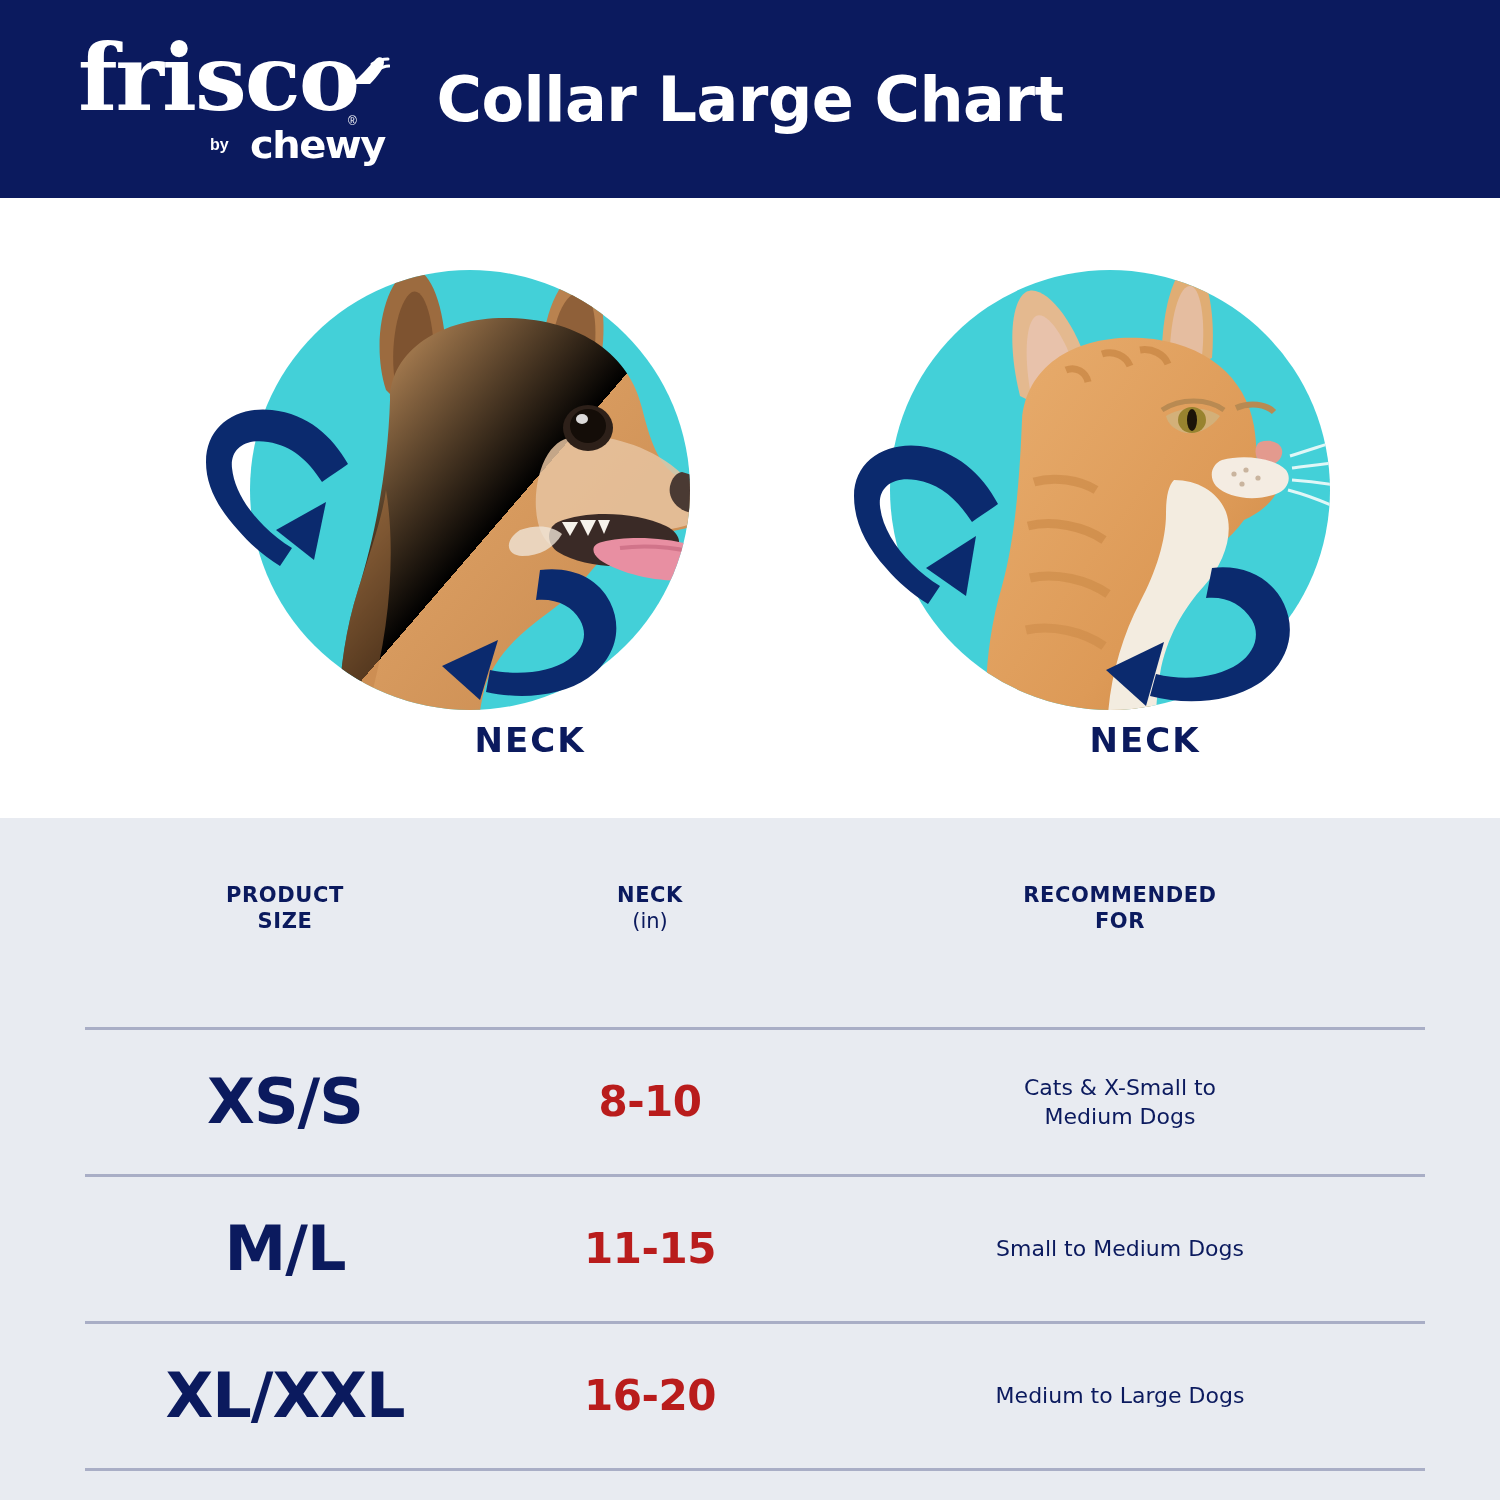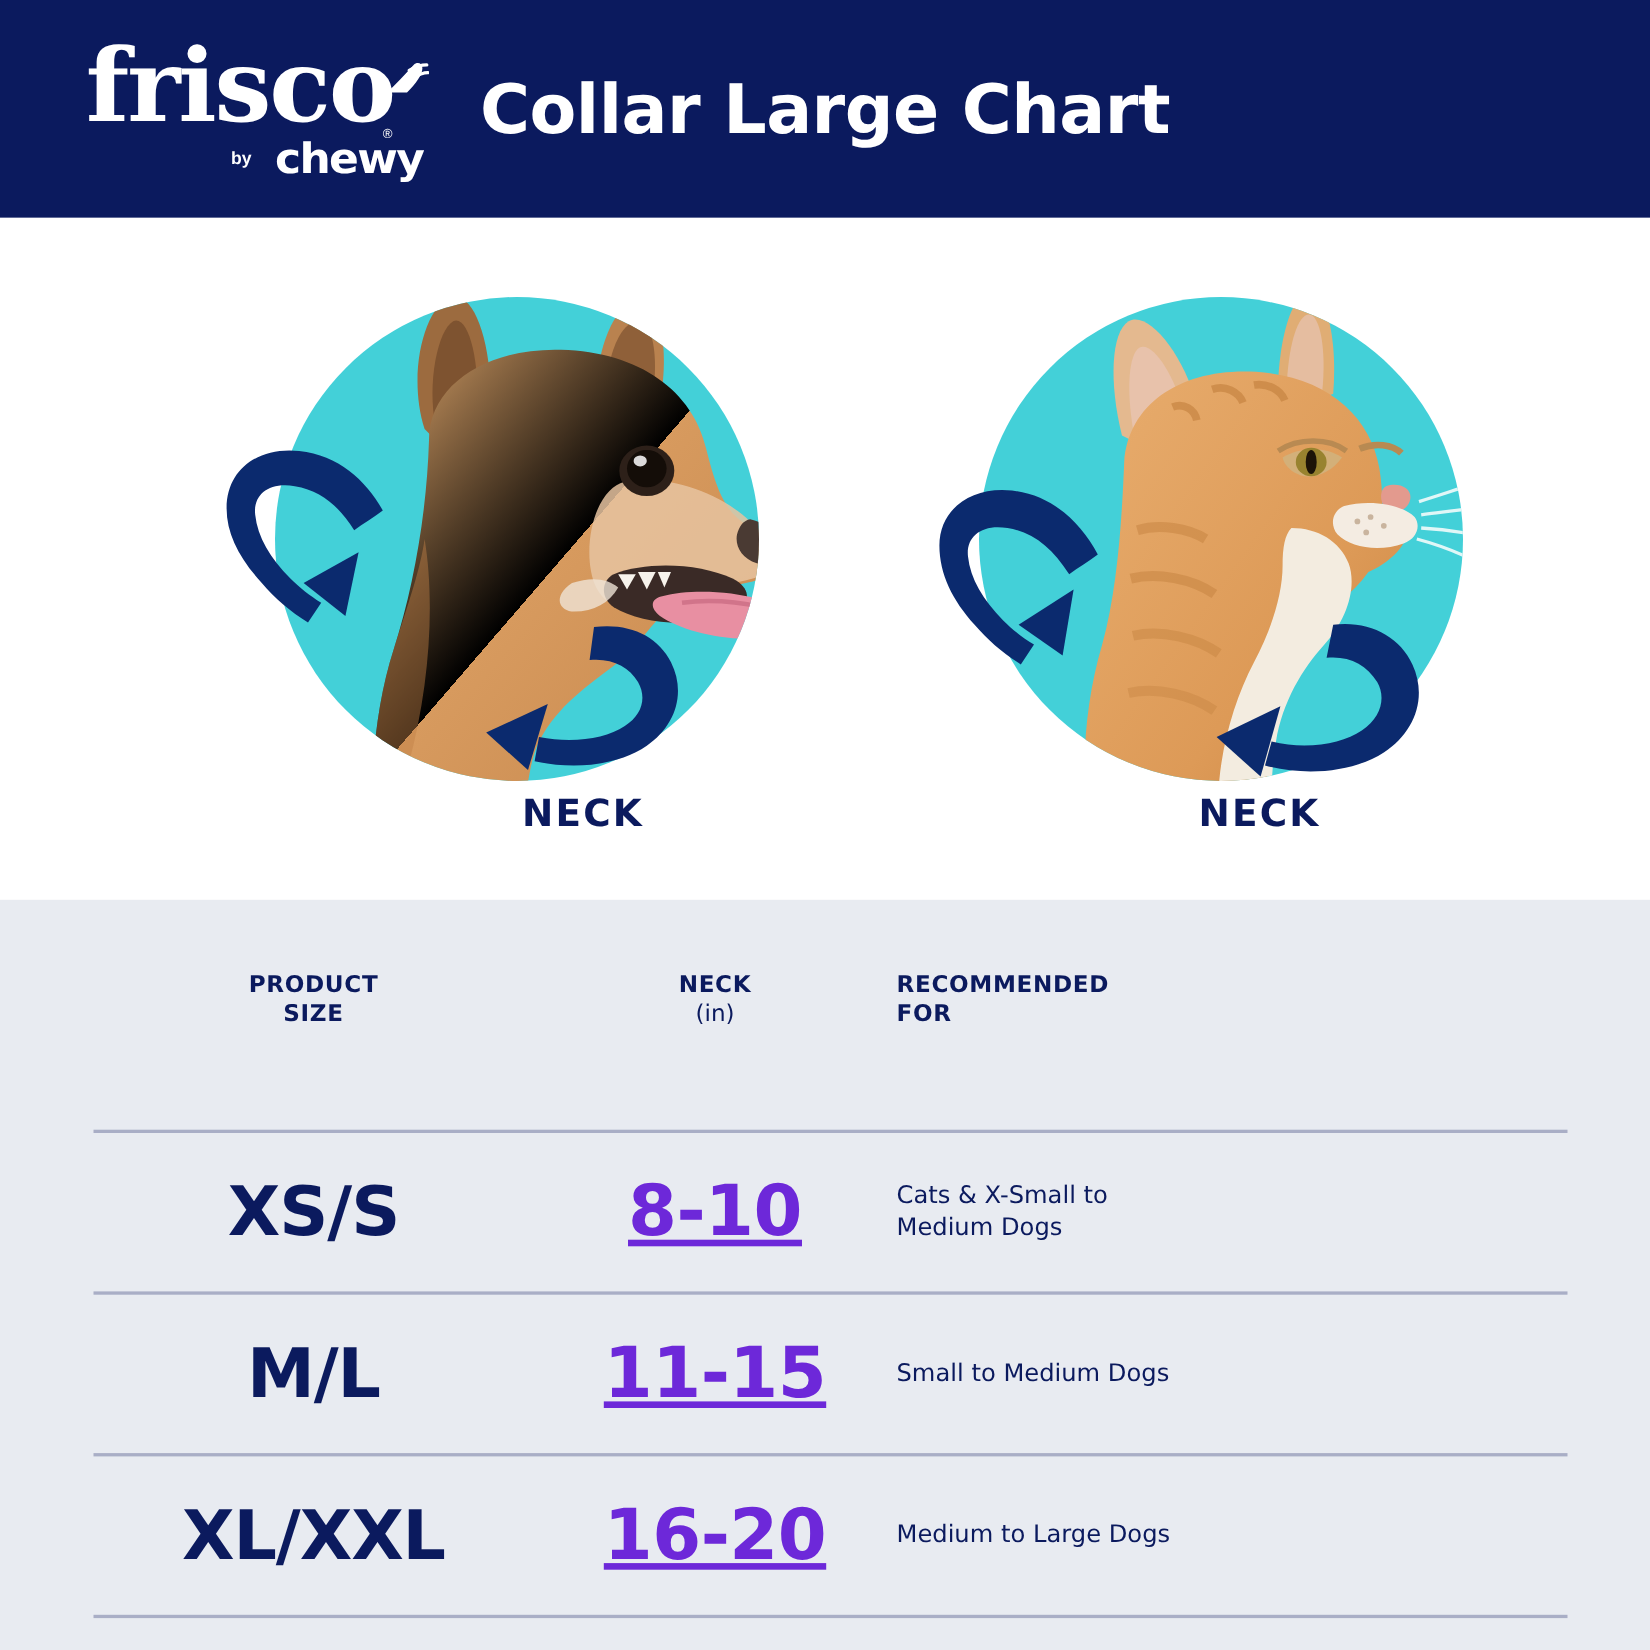--- a/index.html
+++ b/index.html
@@ -195,21 +195,21 @@
   .trow.body { height: 144px; }
 
   .divider {
     width: 1340px;
     height: 3px;
     background: #a9aec6;
   }
 
   .c-size   { width: 400px; text-align: center; }
   .c-neck   { width: 330px; text-align: center; }
-  .c-rec    { width: 610px; text-align: left; }
+  .c-rec    { width: 610px; text-align: center; }
 
   .th {
     color: #0b1a5e;
     font-size: 21px;
     font-weight: 700;
     letter-spacing: 0.6px;
     line-height: 1.24;
     font-family: "DejaVu Sans", sans-serif;
   }
   .th .sub {
@@ -218,27 +218,26 @@
   }
   .td-size {
     color: #0b1a5e;
     font-size: 62px;
     font-weight: 700;
     letter-spacing: -1px;
     font-family: "DejaVu Sans", sans-serif;
     line-height: 1;
   }
   .td-neck {
-    color: #6d28d9;
-    font-size: 64px;
+    color: #b91c1c;
+    font-size: 42px;
     font-weight: 700;
     letter-spacing: -0.5px;
     font-family: "DejaVu Sans", sans-serif;
     line-height: 1;
-    text-decoration: underline;
   }
   .td-rec {
     color: #0b1a5e;
     font-size: 22px;
     font-weight: 400;
     line-height: 1.32;
     font-family: "DejaVu Sans", sans-serif;
   }
 </style>
 </head>

